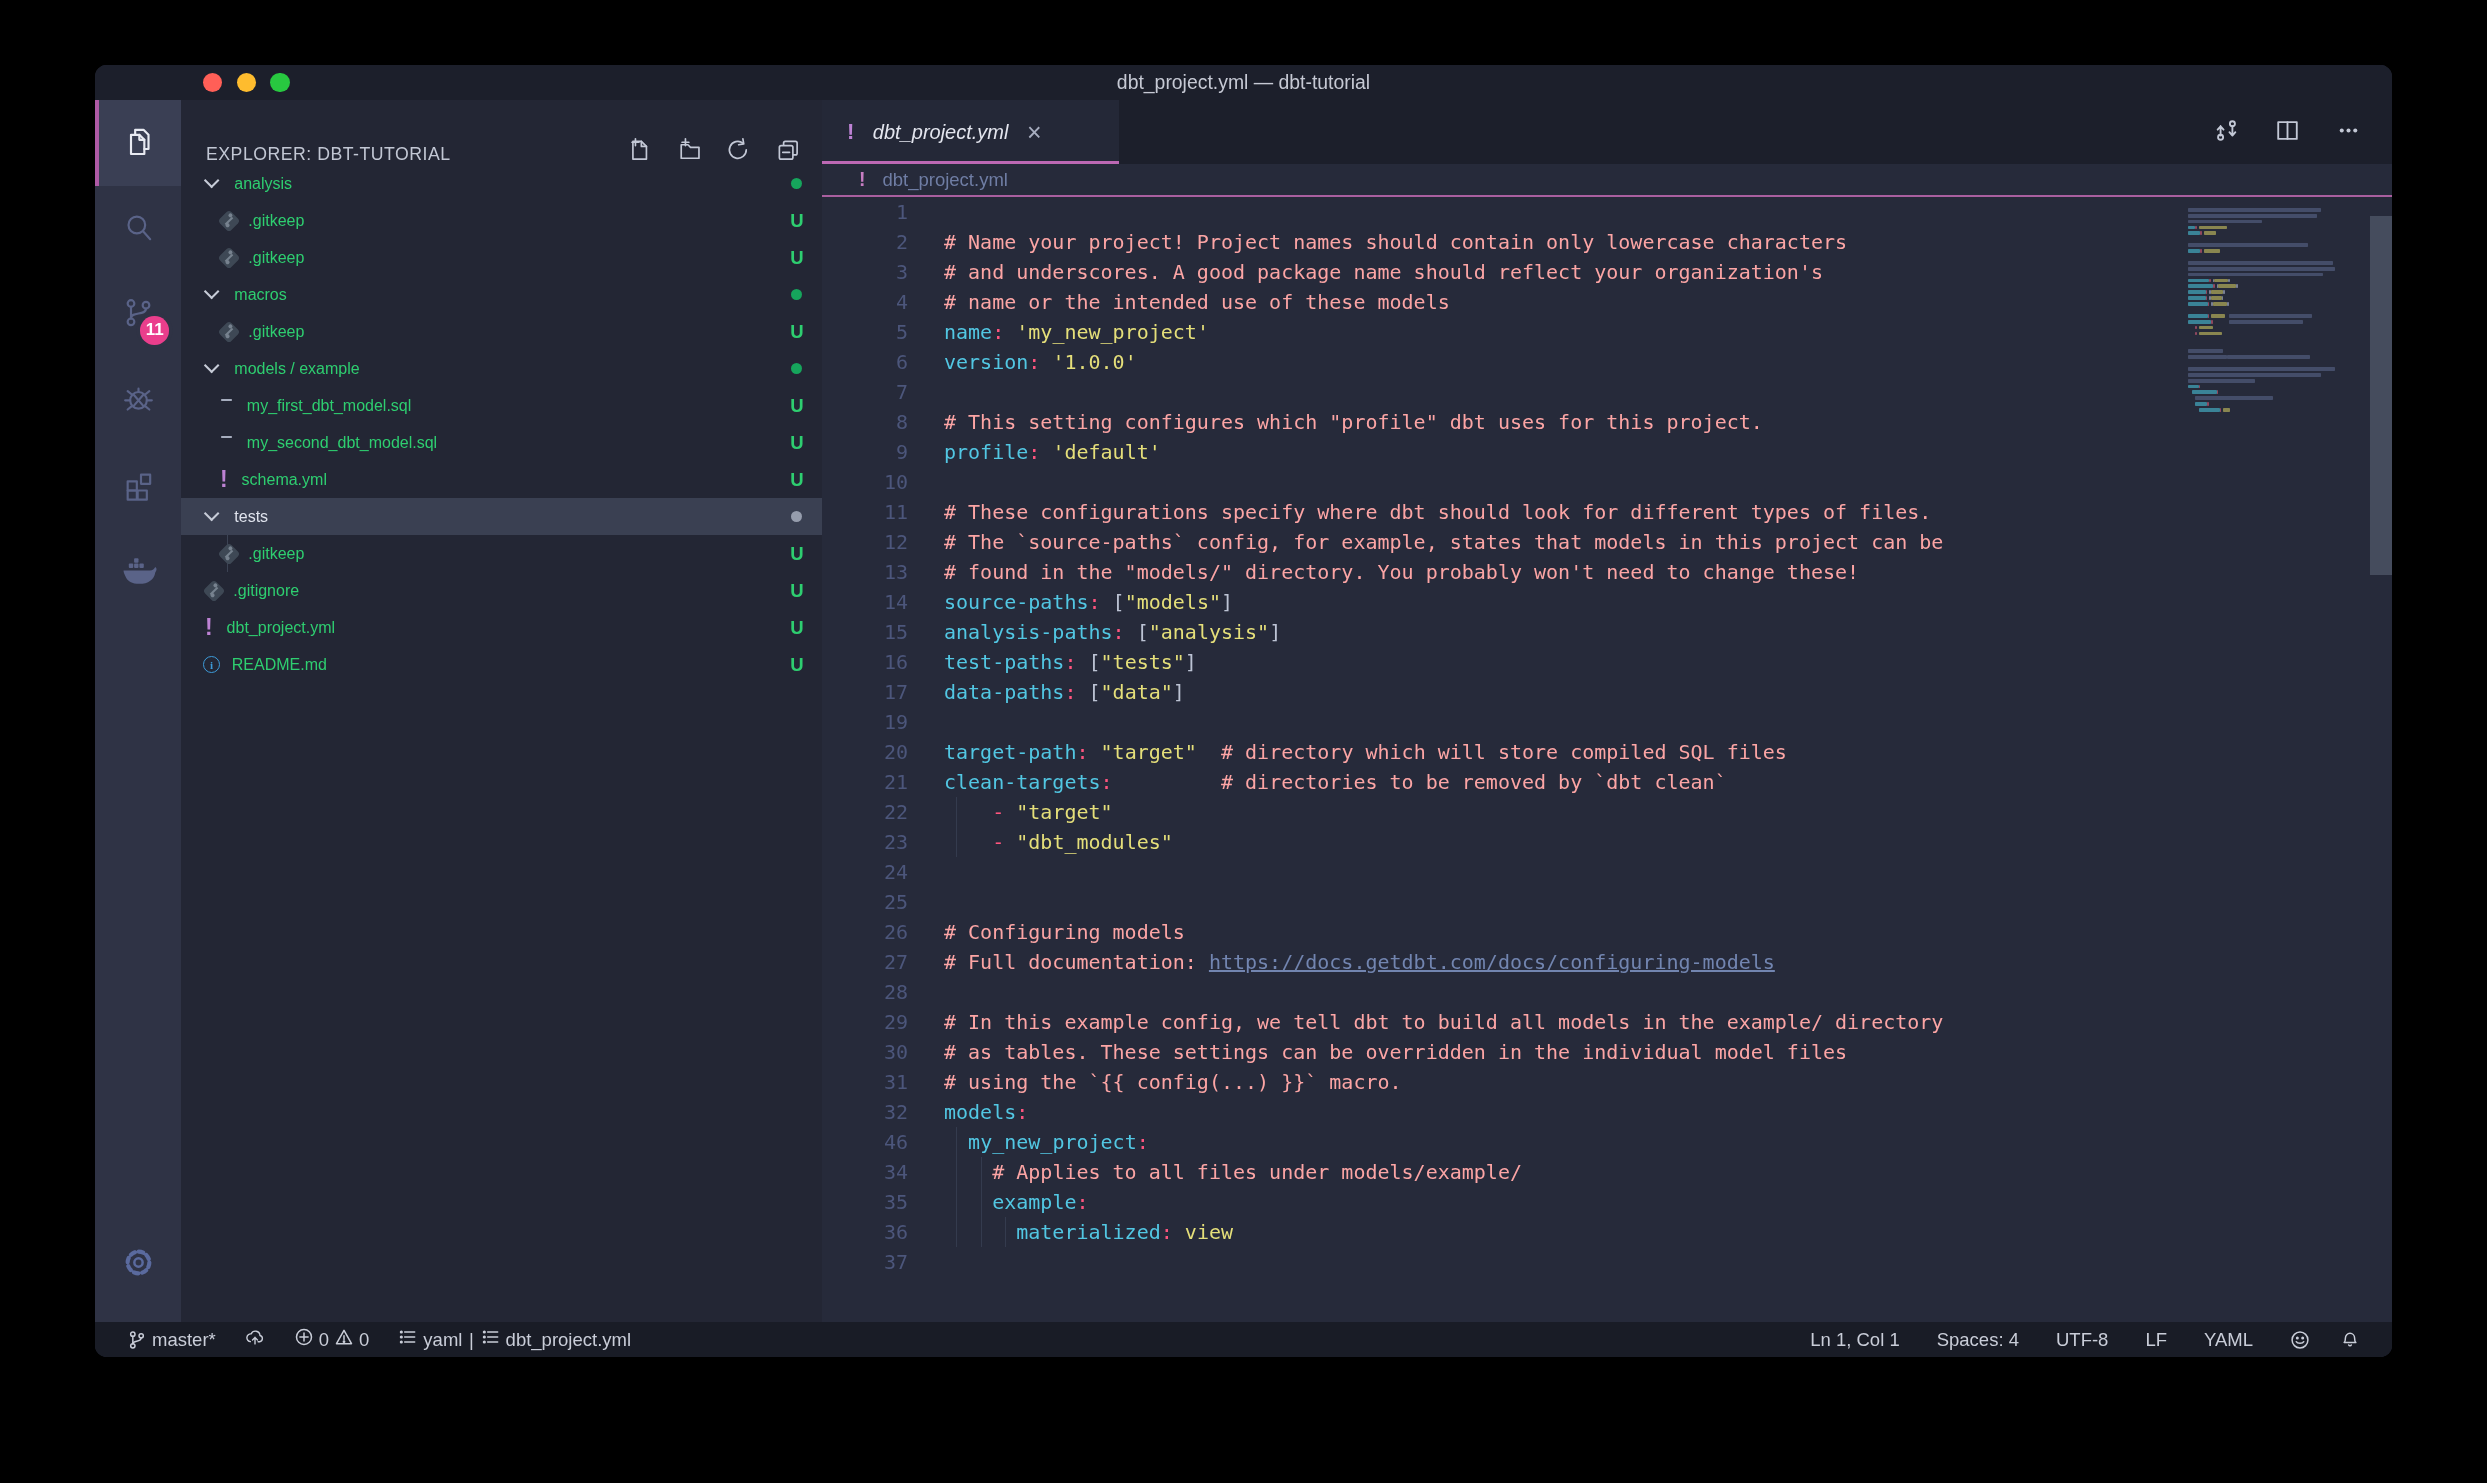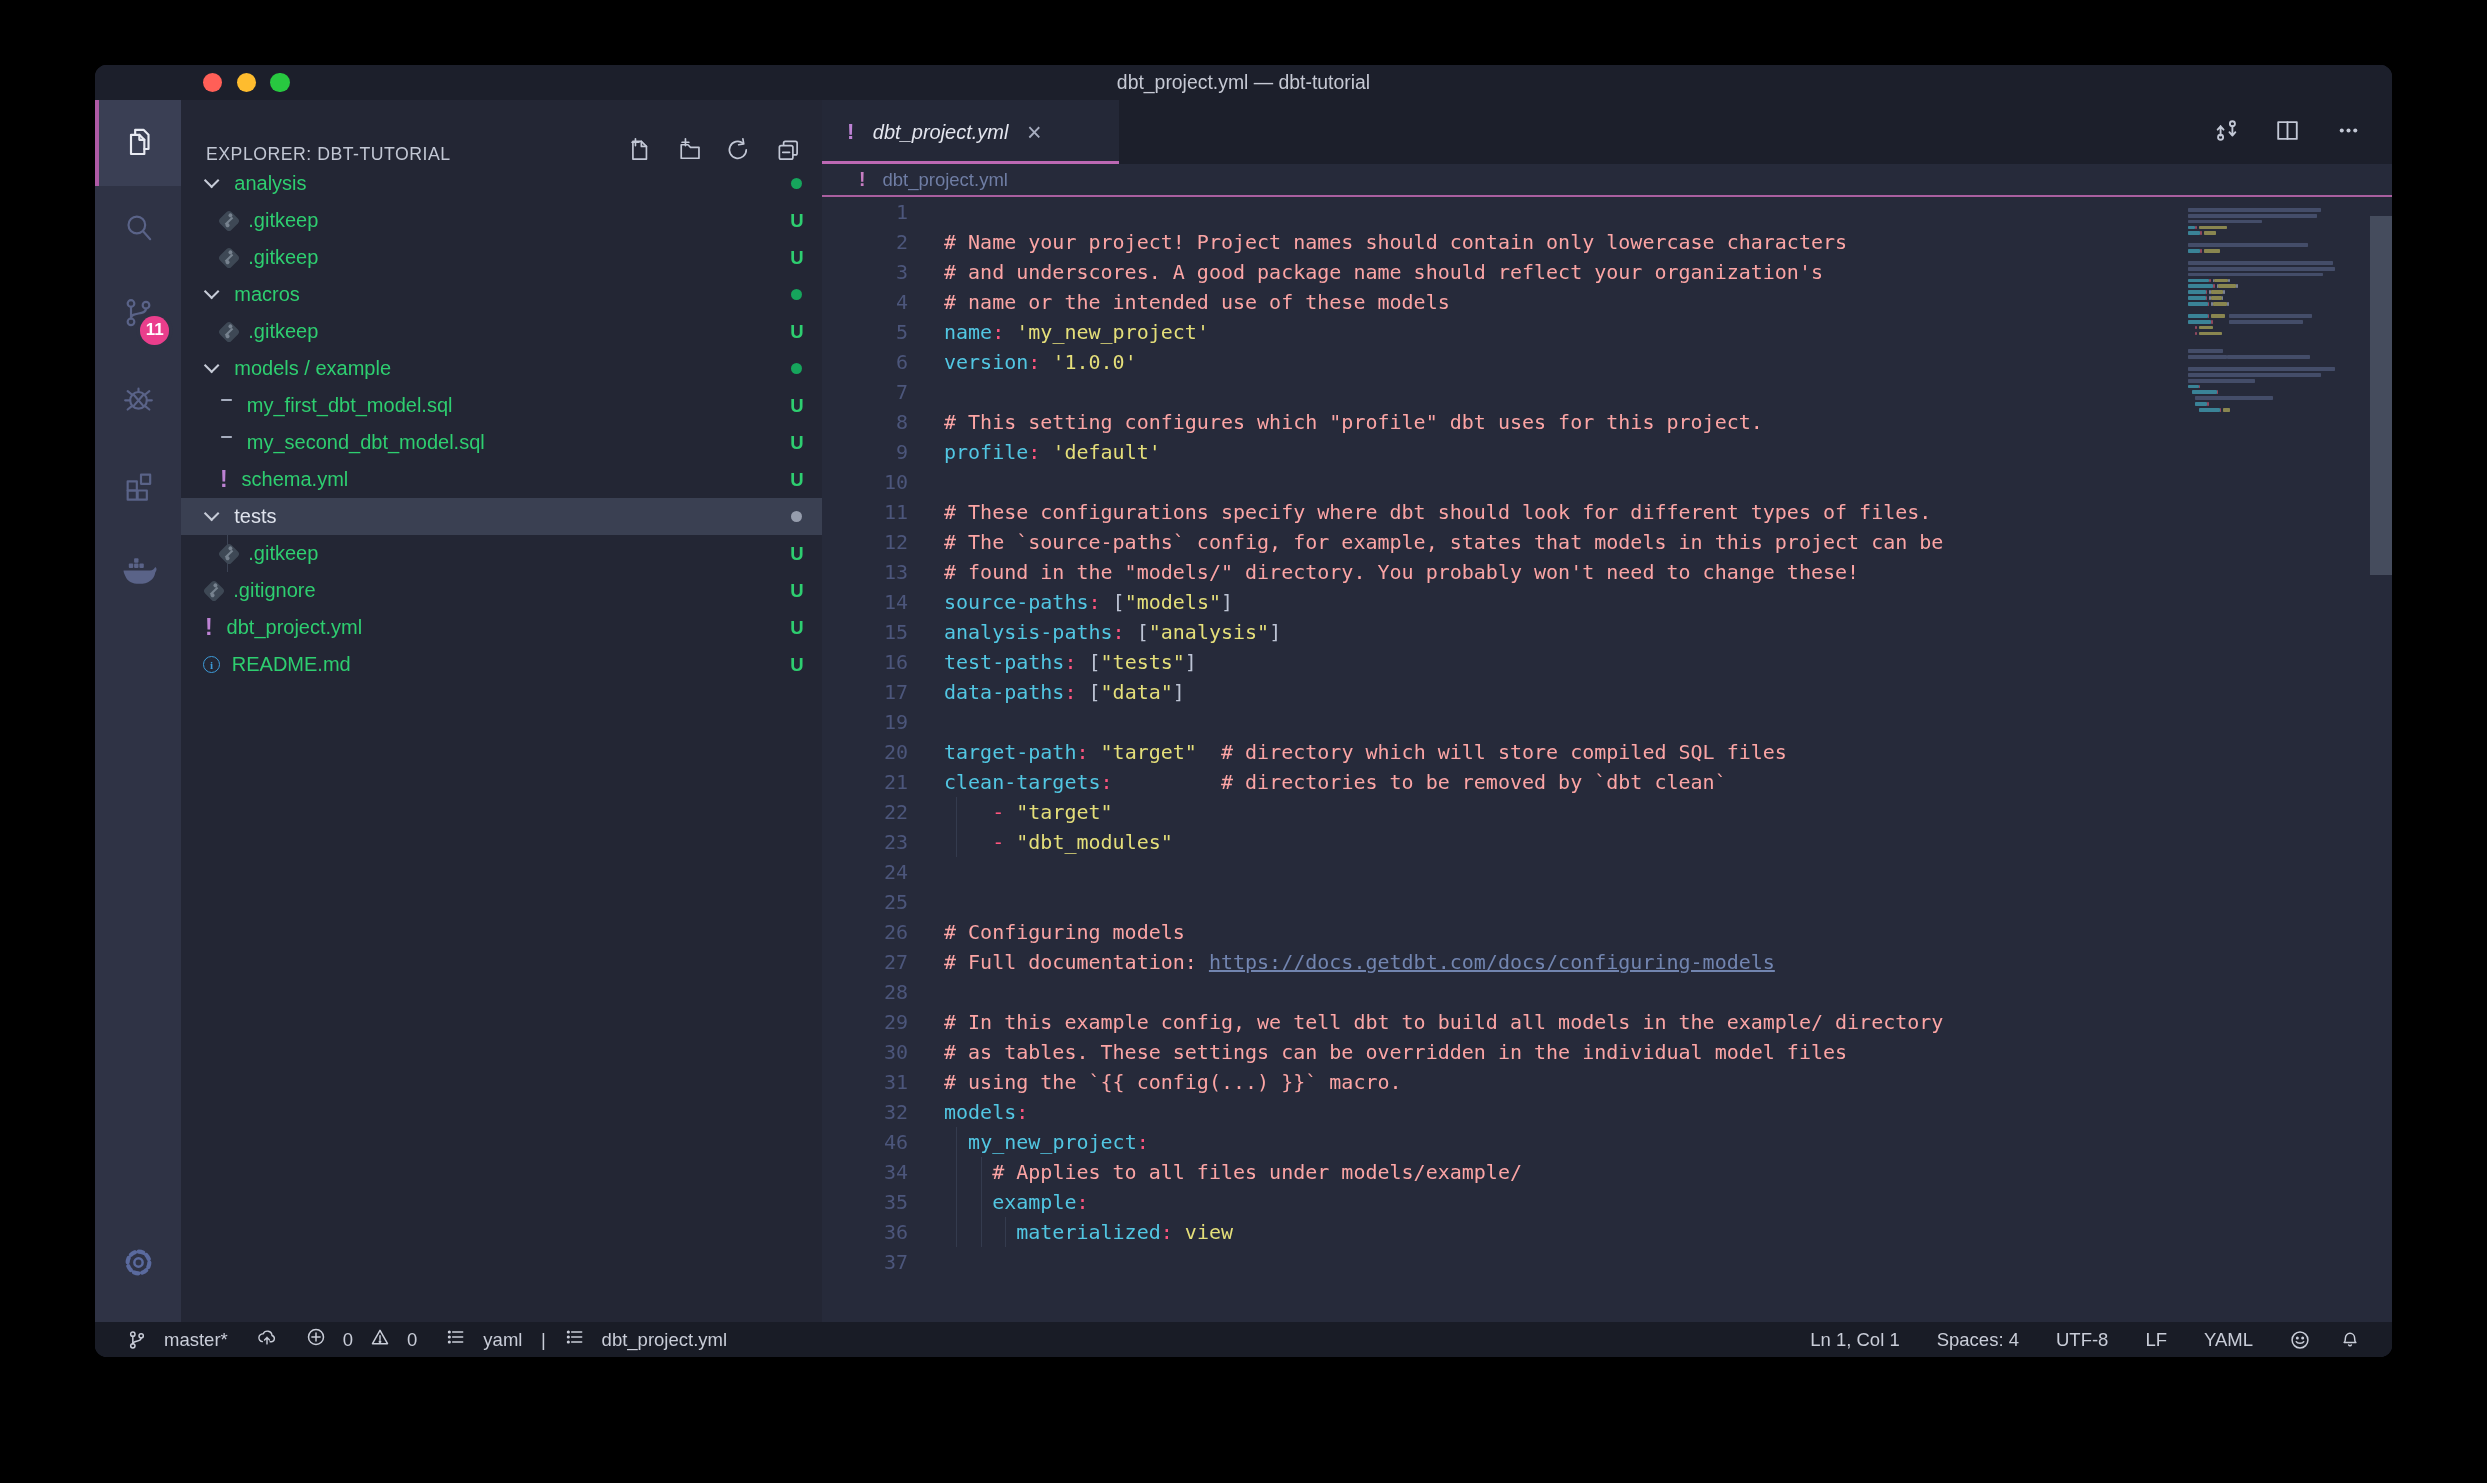--- a/index.html
+++ b/index.html
@@ -41,21 +41,21 @@
   .fic-git{position:relative;width:16px;height:16px;background:#3E4855;transform:rotate(45deg);border-radius:3.4px;margin-left:2.5px;}
   .fic-git b{position:absolute;left:7.2px;top:3.4px;width:1.7px;height:9.3px;background:#77828F;}
   .fic-git b::before{content:'';position:absolute;top:-2.5px;left:-4.2px;width:4.2px;height:4.2px;border-radius:50%;background:#77828F;}
   .fic-git b::after{content:'';position:absolute;bottom:-1.7px;left:0.8px;width:4.2px;height:4.2px;border-radius:50%;background:#77828F;}
   .fic-sql{display:inline-flex;flex-direction:column;gap:3px;width:17px;}
   .fic-sql i{height:2.5px;background:#A6ADBE;border-radius:0.8px;display:block;}
   .fic-sql i:first-child{width:70%;}
   .fic-yaml{color:#BD82D4;font-weight:700;font-size:23px;width:11.8px;}
   .fic-info{width:15px;height:15px;border:1.9px solid #3D9BD9;border-radius:50%;color:#3D9BD9;
     font-size:11px;font-weight:700;font-family:"Liberation Serif",serif;}
-  .tlabel{color:#2ECE70;font-size:20px;white-space:nowrap;}
+  .tlabel{color:#2ECE70;font-size:16px;white-space:nowrap;}
   .trow.sel .tlabel{color:#DFE3ED;}
   .ubadge{margin-left:auto;margin-right:18.5px;color:#2ECE70;font-size:18.5px;font-weight:600;}
   .dot{margin-left:auto;margin-right:20px;width:11px;height:11px;border-radius:50%;}
   .dot-g{background:#16A55C;}
   .dot-m{background:#969DAD;}
   .tguide{position:absolute;left:46px;top:0;bottom:0;width:1.3px;background:#3C4354;}
   
   .editor{flex:1 1 auto;display:flex;flex-direction:column;min-width:0;background:#262A3A;}
   .tabbar{height:64px;background:#1C1F2B;display:flex;flex:0 0 auto;align-items:stretch;}
   .tab{width:250px;background:#242837;display:flex;align-items:center;padding:0 22px 0 25px;position:relative;cursor:pointer;}
@@ -82,21 +82,21 @@
   .minimap{position:absolute;top:4.2px;right:27px;width:177px;}
   .mml{height:5.9px;font-size:0;white-space:nowrap;}
   .mml span{display:inline-block;height:3.8px;margin-top:0.8px;vertical-align:top;border-radius:0.8px;opacity:.85;}
   .mtk-c{background:#4A5472;} .mtk-k{background:#3E93A8;} .mtk-p{background:#A34D66;}
   .mtk-s{background:#9B9655;} .mtk-b{background:#888FA5;} .mtk-t{background:transparent;} .mtk-l{background:#4A5472;}
   .vscroll{position:absolute;top:0;right:0;bottom:0;width:22px;}
   .vthumb{position:absolute;top:19.4px;right:0;width:22px;height:359px;background:#454C5D;}
   
   .statusbar{height:35px;background:#191C26;flex:0 0 auto;display:flex;align-items:center;
     color:#C9CDD8;font-size:18.5px;padding:0 32px;}
-  .sb-item{display:flex;align-items:center;gap:17px;margin-right:29px;cursor:pointer;}
+  .sb-item{display:flex;align-items:center;gap:5px;margin-right:29px;cursor:pointer;}
   .sb-item svg{width:20px;height:20px;stroke:#C9CDD8;fill:none;stroke-width:1.8;stroke-linecap:round;stroke-linejoin:round;}
   .sb-right{margin-left:auto;display:flex;align-items:center;}
   .sb-right .sb-item{margin-right:0;margin-left:37px;}
   .sep{color:#C9CDD8;margin:0 1.7px;}
 </style>
 </head>
 <body>
 
 <div class="window">
 

